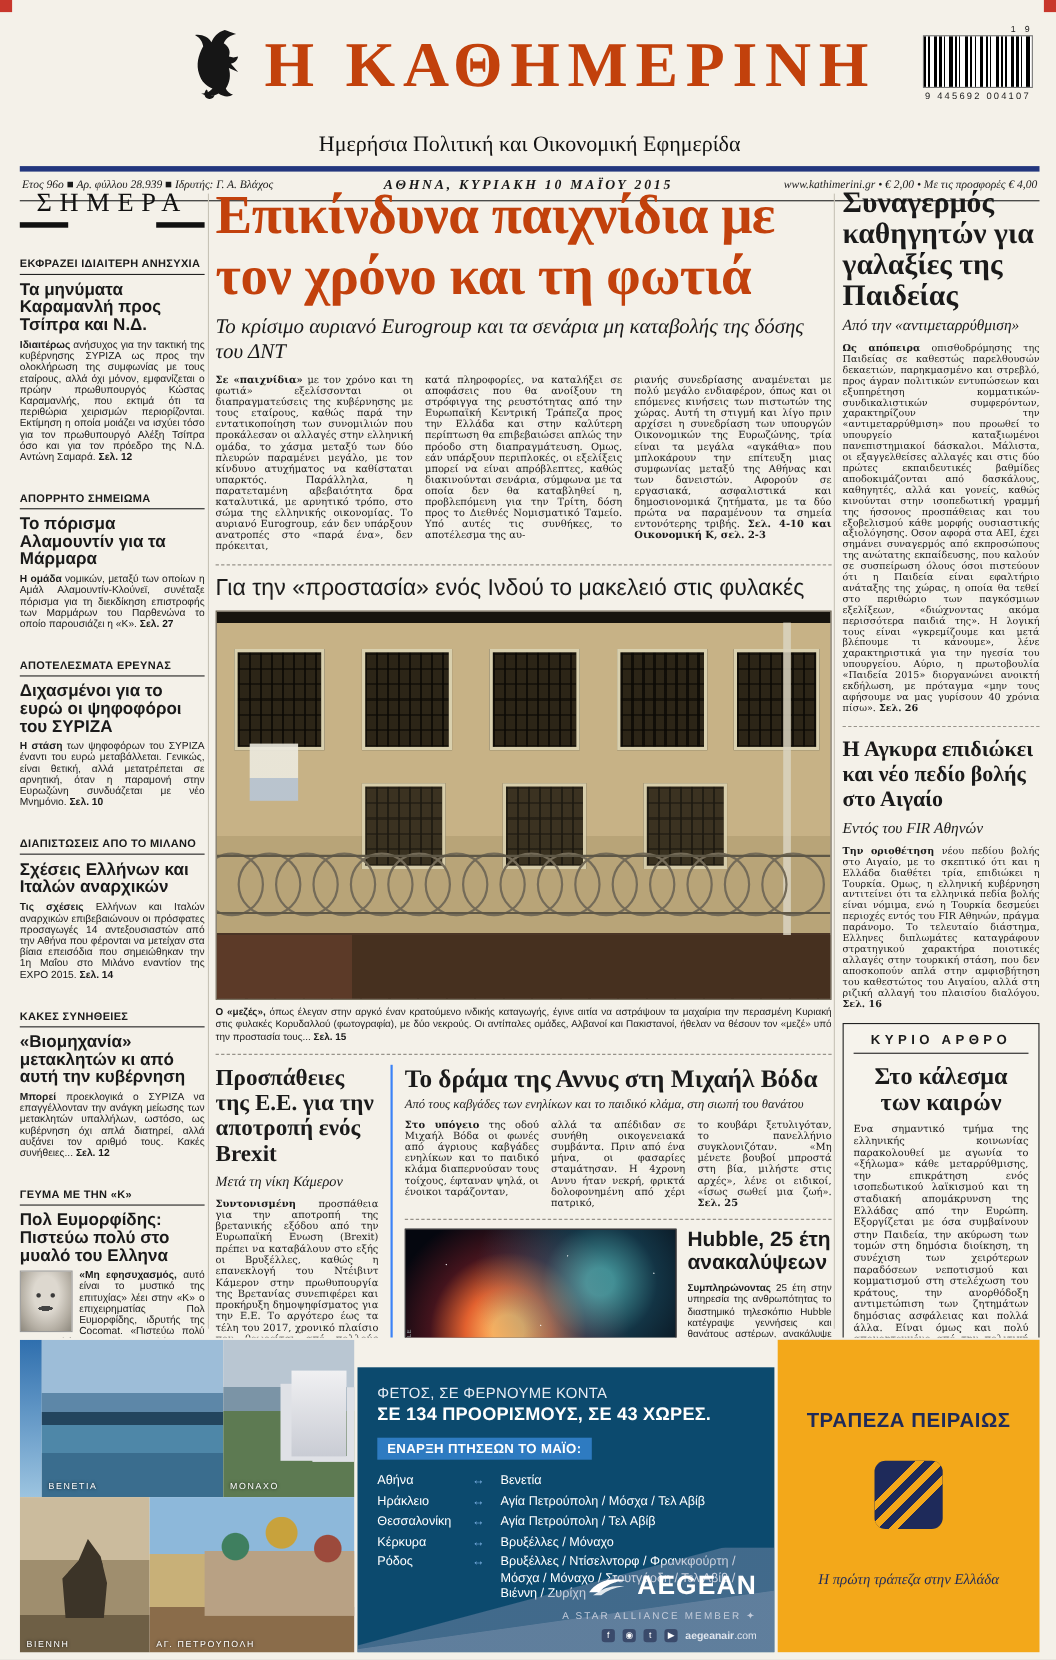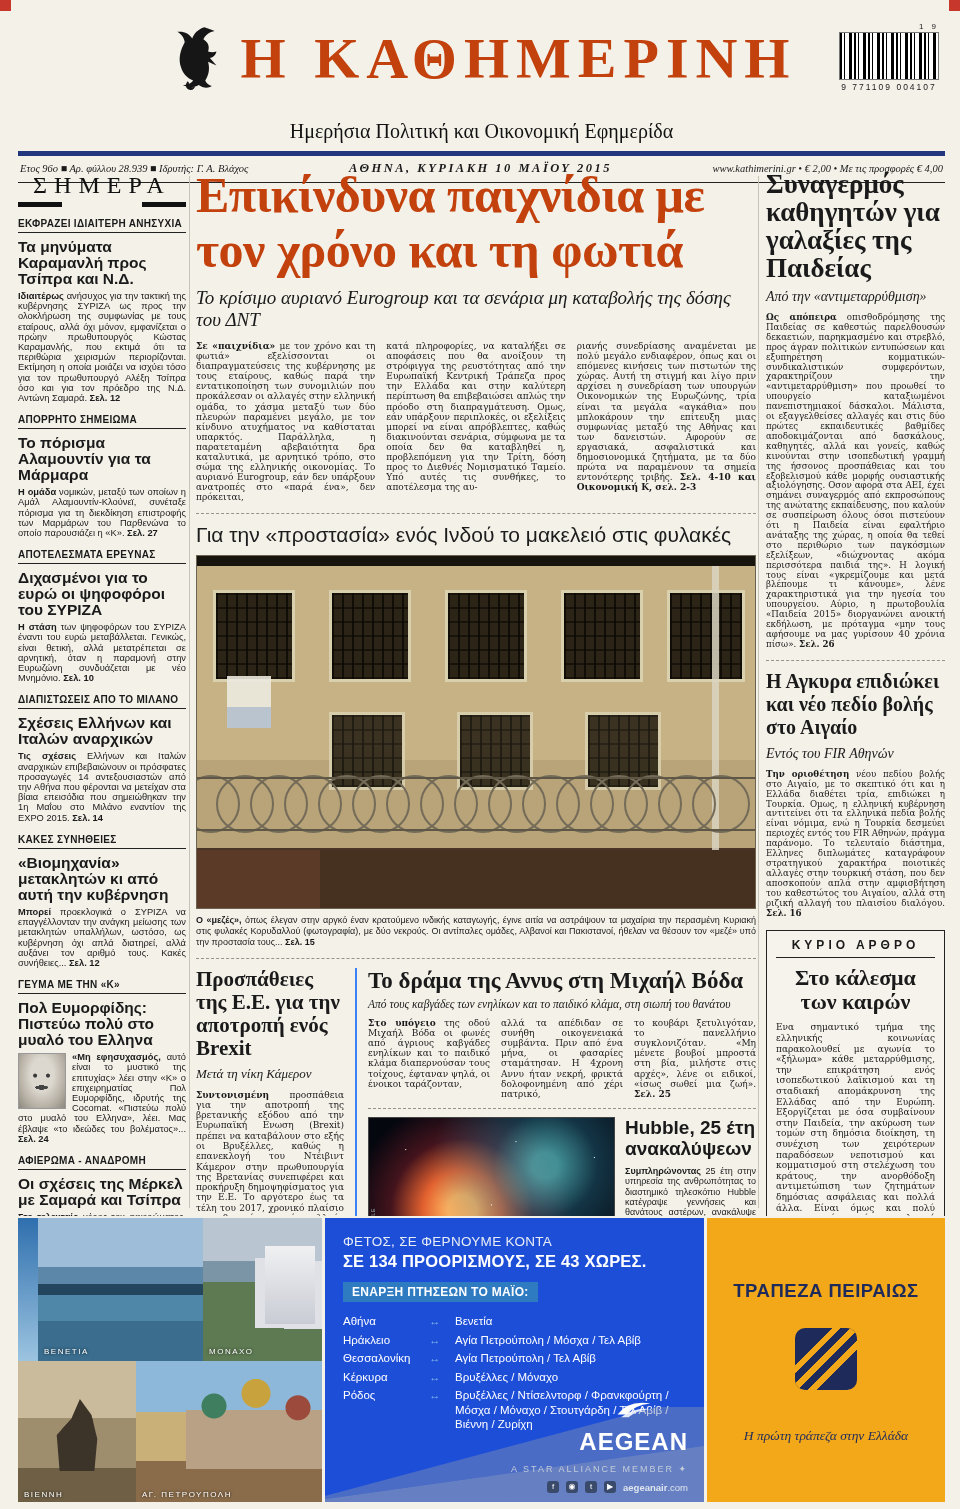--- a/index.html
+++ b/index.html
@@ -25,21 +25,21 @@
   
   .main{position:absolute;top:168px;left:0;right:0;height:1048px;overflow:hidden;}
   .vr{position:absolute;top:8px;bottom:8px;width:1px;background:#c7c3b6;}
   .sidebar{position:absolute;left:18px;top:4px;width:168px;}
   .center{position:absolute;left:196px;top:0;width:560px;}
   .rightcol{position:absolute;left:766px;top:2px;width:179px;}
   
   .sh-title{text-align:center;font-family:"Liberation Serif",serif;font-size:24px;letter-spacing:7px;color:#111;}
   .sh-bars{display:flex;justify-content:space-between;margin-top:3px;}
   .sh-bars span{display:block;width:44px;height:5px;background:#111;}
-  .s-item{margin-top:11px;}
+  .s-item{margin-top:28px;}
   .s-kicker{font-size:10px;font-weight:bold;letter-spacing:.3px;border-bottom:1px solid #222;padding-bottom:3px;}
   .s-head{font-size:15.5px;font-weight:bold;line-height:16px;margin:6px 0 4px;}
   .s-body{font-size:9.3px;line-height:10.2px;text-align:justify;margin:0;}
   .face{float:left;width:46px;height:54px;margin:1px 6px 2px 0;border:1px solid #999;
     background:
       radial-gradient(circle at 35% 40%,#3a3a3a 1.5px,transparent 2.5px),
       radial-gradient(circle at 63% 40%,#3a3a3a 1.5px,transparent 2.5px),
       radial-gradient(ellipse 11px 3.5px at 49% 62%,#444 60%,transparent 62%),
       radial-gradient(ellipse at 50% 38%,#ddd8cf 35%,#b5afa4 70%,#8d887d);}
   
@@ -104,31 +104,31 @@
   .ph-munich{left:185px;top:0;width:173px;height:143px;background:linear-gradient(#b9c6d2 0 30%,#7b94a6 30% 45%,#5d7a52 45%),linear-gradient(90deg,transparent 38%,#e8e9ec 38% 62%,transparent 62%);background-blend-mode:normal;}
   .castle{position:absolute;left:62px;top:28px;width:50px;height:78px;background:linear-gradient(#f0f0f2,#c9ccd4);box-shadow:-14px 8px 0 -4px #dfe1e6,14px 10px 0 -5px #dfe1e6;}
   .ph-vienna{left:0;top:143px;width:118px;height:143px;background:linear-gradient(#cbbb9d 0 40%,#9f8e6e 40% 75%,#6e5f45 75%);}
   .statue{position:absolute;left:30px;top:30px;width:58px;height:80px;background:radial-gradient(ellipse at 50% 30%,#3c3428 0 40%,transparent 42%),linear-gradient(transparent 35%,#3c3428 35%);clip-path:polygon(20% 100%,15% 55%,40% 35%,55% 10%,75% 30%,85% 60%,80% 100%);}
   .ph-stpete{left:118px;top:143px;width:240px;height:143px;background:linear-gradient(#8db8da 0 36%,#c8b078 36% 70%,#8a6c4a 70%);}
   .domes{position:absolute;left:50px;top:18px;width:140px;height:90px;background:
       radial-gradient(circle at 20% 30%,#3f7f5f 0 12px,transparent 13px),
       radial-gradient(circle at 50% 16%,#c8a23c 0 14px,transparent 15px),
       radial-gradient(circle at 80% 32%,#9c4a3c 0 12px,transparent 13px),
       linear-gradient(transparent 34%,#b8a184 34%);}
-  .aegpanel{position:relative;flex:1;background:#1d4ed8;color:#fff;padding:16px 18px;overflow:hidden;}
+  .aegpanel{position:relative;flex:1;background:#0c4a6e;color:#fff;padding:16px 18px;overflow:hidden;margin-top:25px;}
   .aeg-l1{font-size:13.5px;color:#e8edf5;letter-spacing:.3px;}
   .aeg-l2{font-size:16.5px;font-weight:bold;margin-top:3px;letter-spacing:.2px;}
   .aeg-badge{display:inline-block;background:#2e7bc1;color:#fff;font-weight:bold;font-size:12px;padding:3px 9px;margin-top:11px;letter-spacing:.3px;}
   .routes{margin-top:12px;}
   .rt{display:flex;font-size:11.5px;line-height:14.5px;margin-top:4px;}
   .rt .from{width:86px;flex:none;}
   .rt .arr{width:26px;flex:none;color:#7fb3e8;}
   .rt .to{flex:1;}
   .swoosh{position:absolute;left:0;right:0;bottom:0;height:95px;background:linear-gradient(165deg,transparent 45%,rgba(130,145,175,.45) 45.5%),linear-gradient(172deg,transparent 62%,rgba(170,180,200,.35) 62.5%);}
-  .aeg-logo{position:absolute;right:16px;bottom:46px;display:flex;align-items:center;gap:8px;flex-direction:column;}
+  .aeg-logo{position:absolute;right:16px;bottom:46px;display:flex;align-items:center;gap:8px;}
   .aeg-name{font-size:24px;font-weight:bold;letter-spacing:1px;}
   .alliance{position:absolute;right:16px;bottom:28px;font-size:9px;color:#c3cbda;letter-spacing:2px;}
   .socialrow{position:absolute;right:16px;bottom:9px;font-size:9.5px;color:#dfe5ee;display:flex;gap:7px;align-items:center;}
   .sic{display:inline-block;width:12px;height:12px;line-height:12px;text-align:center;background:#3a4a6b;border-radius:3px;font-size:8px;color:#fff;}
   .aeg-site{font-weight:bold;}
   .pirpanel{position:relative;width:238px;flex:none;background:#f3a81a;display:flex;flex-direction:column;align-items:center;}
   .pir-name{margin-top:62px;color:#1e2a5a;font-weight:bold;font-size:18.5px;letter-spacing:.5px;}
   .plogo{margin-top:26px;width:62px;height:62px;background:#1e2a5a;border-radius:10px;position:relative;overflow:hidden;}
   .plogo::before{content:"";position:absolute;inset:0;background:linear-gradient(135deg,transparent 30%,#f3a81a 30% 37%,transparent 37% 45%,#f3a81a 45% 52%,transparent 52% 60%,#f3a81a 60% 67%,transparent 67%);}
   .pir-slogan{margin-top:38px;color:#1e2a5a;font-family:"Liberation Serif",serif;font-style:italic;font-size:13.5px;}
@@ -147,21 +147,21 @@
           <svg viewBox="0 0 60 74" width="56" height="72">
               <path fill="#161616" d="M40 4c-7 2-11 7-13 12-3-5-9-8-16-7 5 3 7 6 8 11-5 9-7 18-4 27 2 7 7 12 13 14-2 3-7 5-11 5 6 3 12 3 17 0 4 3 10 4 14 1-3-1-6-3-7-6 4-6 5-13 3-20l9 4-7-8c4-1 6-3 7-7-3 1-6 1-9 0 2-5 0-10-5-13 2-5 7-8 12-9-5-2-8-3-11-4z"></path>
               <path fill="#161616" d="M22 62c-3 4-2 8 2 9 3 1 6-1 6-4-2 2-5 2-6-1-1-2 0-3-2-4z"></path>
             </svg>
         </span>
         <span class="title">Η ΚΑΘΗΜΕΡΙΝΗ</span>
       </div>
       <div class="barcodebox">
         <div class="bc-top">1 9</div>
         <div class="bars"></div>
-        <div class="bc-num">9 771109 004107</div>
+        <div class="bc-num">9 445692 004107</div>
       </div>
     </div>
     <div class="subtitle">Ημερήσια Πολιτική και Οικονομική Εφημερίδα</div>
     <div class="navyrule"></div>
     <div class="dateline">
       <span>Ετος 96ο ■ Αρ. φύλλου 28.939 ■ Ιδρυτής: Γ. Α. Βλάχος</span>
       <span class="dl-center">ΑΘΗΝΑ, ΚΥΡΙΑΚΗ 10 ΜΑΪΟΥ 2015</span>
       <span>www.kathimerini.gr  •  € 2,00  •  Με τις προσφορές € 4,00</span>
     </div>
   </div>

